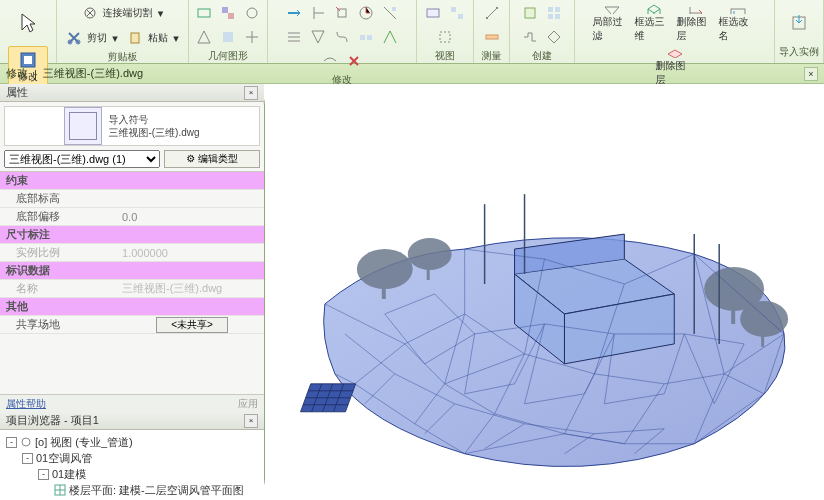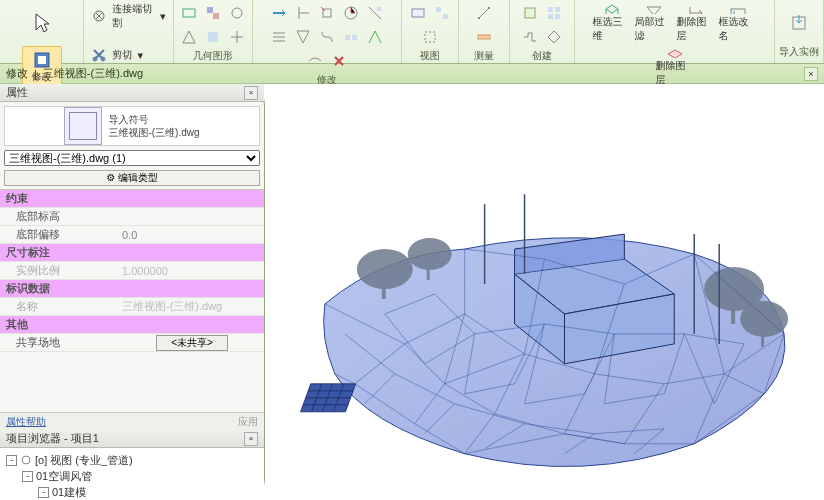--- a/index.html
+++ b/index.html
@@ -23,21 +23,21 @@
 .main { display:flex; height:416px; }
 .left { width:265px; border-right:1px solid #8fa77a; display:flex; flex-direction:column; background:#f6f6f4;border-radius:21px;}
 .panelhead { height:18px; background:linear-gradient(#eef0eb,#dfe3da); border-bottom:1px solid #b9b9b0; padding:0 6px; display:flex;align-items:center; font-size:11px; justify-content:space-between;}
 .panelhead .xbtn { width:14px;height:14px; border:1px solid #aaa; background:#eee; display:flex;align-items:center;justify-content:center; font-size:8px; cursor:pointer;}
 
 
 .propcard { background:#fff; margin:4px; border:1px solid #d0d0c8; display:flex; gap:6px; align-items:center;justify-content:center;}
 .propcard .thumb { width:38px;height:38px; background:#eef; border:1px solid #aac; position:relative;}
 .propcard .thumb::after{content:"";position:absolute;inset:4px;border:1px solid #88a;}
 .propcard .pcapt { font-size:10px; color:#444; line-height:1.3;}
-.seldrop { display:flex; gap:4px; margin:0 4px 3px 4px;flex-direction:column; }
+.seldrop { display:flex; gap:4px; margin:0 4px 3px 4px; }
 .seldrop select { flex:1; font-size:11px; height:18px; }
 .editypebtn { font-size:10px; padding:0 21px; border:1px solid #a9a99c; background:#f3f3ee; cursor:pointer;}
 .proplist { border-top:1px solid #c9c9c0; font-size:11px; }
 .prow { display:flex; height:18px; border-bottom:1px solid #e4e4de; align-items:center;}
 .prow.section { background:#f0abfc; font-weight:bold; color:#555; padding-left:6px;}
 .prow .plab { width:120px; padding-left:16px; color:#555;}
 .prow .pval { flex:1; }
 .prow .pval input { width:98%; font-size:11px; height:15px; border:1px solid #111; padding:0 2px;}
 .prow .pval.flat { color:#888; padding-left:2px;}
 .prow .pval button { font-size:10px; padding:0 14px; border:1px solid #999; background:#f1f1ec; cursor:pointer;}
@@ -75,21 +75,21 @@
             <rect x="2" y="2" width="14" height="14" fill="#5b84c4" stroke="#2d5a9b"></rect>
             <rect x="5" y="5" width="8" height="8" fill="#fff"></rect>
           </svg>
         <span class="mtxt">修改</span>
       </div>
     </div>
     <div class="glabel">选择 ▼</div>
   </div>
 
   <div class="rgroup">
-    <div class="rowbtns" style="flex-direction:column;align-items:flex-start;gap:14px">
+    <div class="rowbtns" style="flex-direction:row;align-items:flex-start;gap:3px">
       <div style="display:flex;gap:2px;align-items:center">
         <div class="rbtn">
             <svg width="14" height="14">
               <circle cx="7" cy="7" r="5" fill="none" stroke="#666"></circle>
               <path d="M4 4 L10 10 M10 4 L4 10" stroke="#666"></path>
             </svg>
           </div>
         <span class="mtxt">连接端切割</span>
         <div class="rbtn" style="min-width:12px">▾</div>
       </div>
@@ -292,29 +292,29 @@
     </div>
     <div class="glabel">创建</div>
   </div>
 
   <div style="flex:1"></div>
 
   <div class="rgroup" style="min-width:200px">
     <div class="rowbtns">
       <div class="rbtn big">
           <svg width="20" height="20">
+            <path d="M3 4 L17 4 L11 11 L11 17 L9 15 L9 11 Z" fill="none" stroke="#888"></path>
+          </svg>
+          <span class="mtxt">局部过滤</span>
+        </div>
+      <div class="rbtn big">
+          <svg width="20" height="20">
             <path d="M4 6 L10 2 L16 6 L16 14 L10 18 L4 14 Z M4 6 L10 10 L16 6 M10 10 L10 18" fill="none" stroke="#4a7"></path>
           </svg>
           <span class="mtxt">框选三维</span>
-        </div>
-      <div class="rbtn big">
-          <svg width="20" height="20">
-            <path d="M3 4 L17 4 L11 11 L11 17 L9 15 L9 11 Z" fill="none" stroke="#888"></path>
-          </svg>
-          <span class="mtxt">局部过滤</span>
         </div>
       <div class="rbtn big">
           <svg width="20" height="20">
             <path d="M4 4 L4 16 M4 10 L16 10" stroke="#888"></path>
             <path d="M13 7 L16 10 L13 13" fill="none" stroke="#d55"></path>
           </svg>
           <span class="mtxt">删除图层</span>
         </div>
       <div class="rbtn big">
           <svg width="20" height="20">

